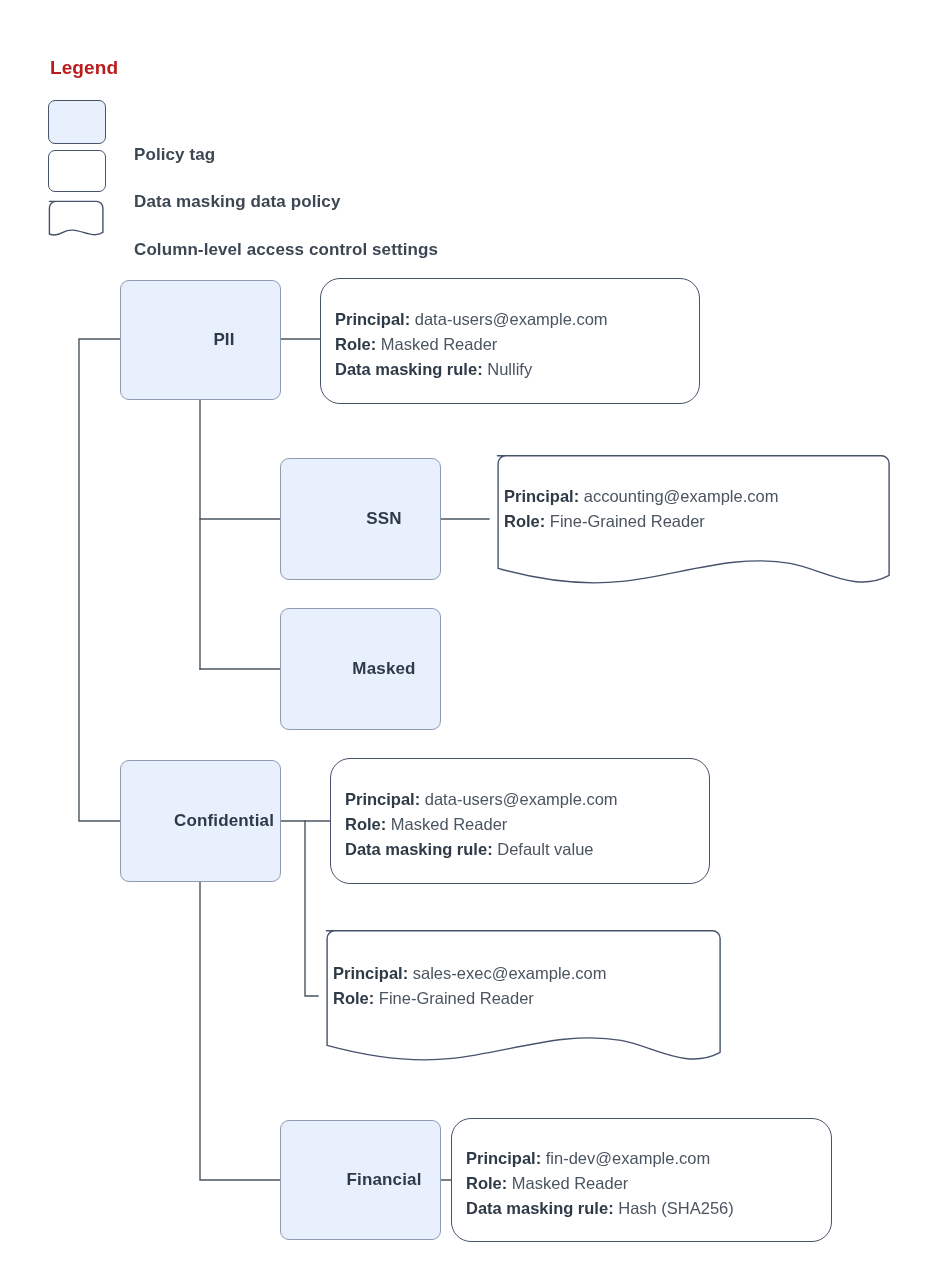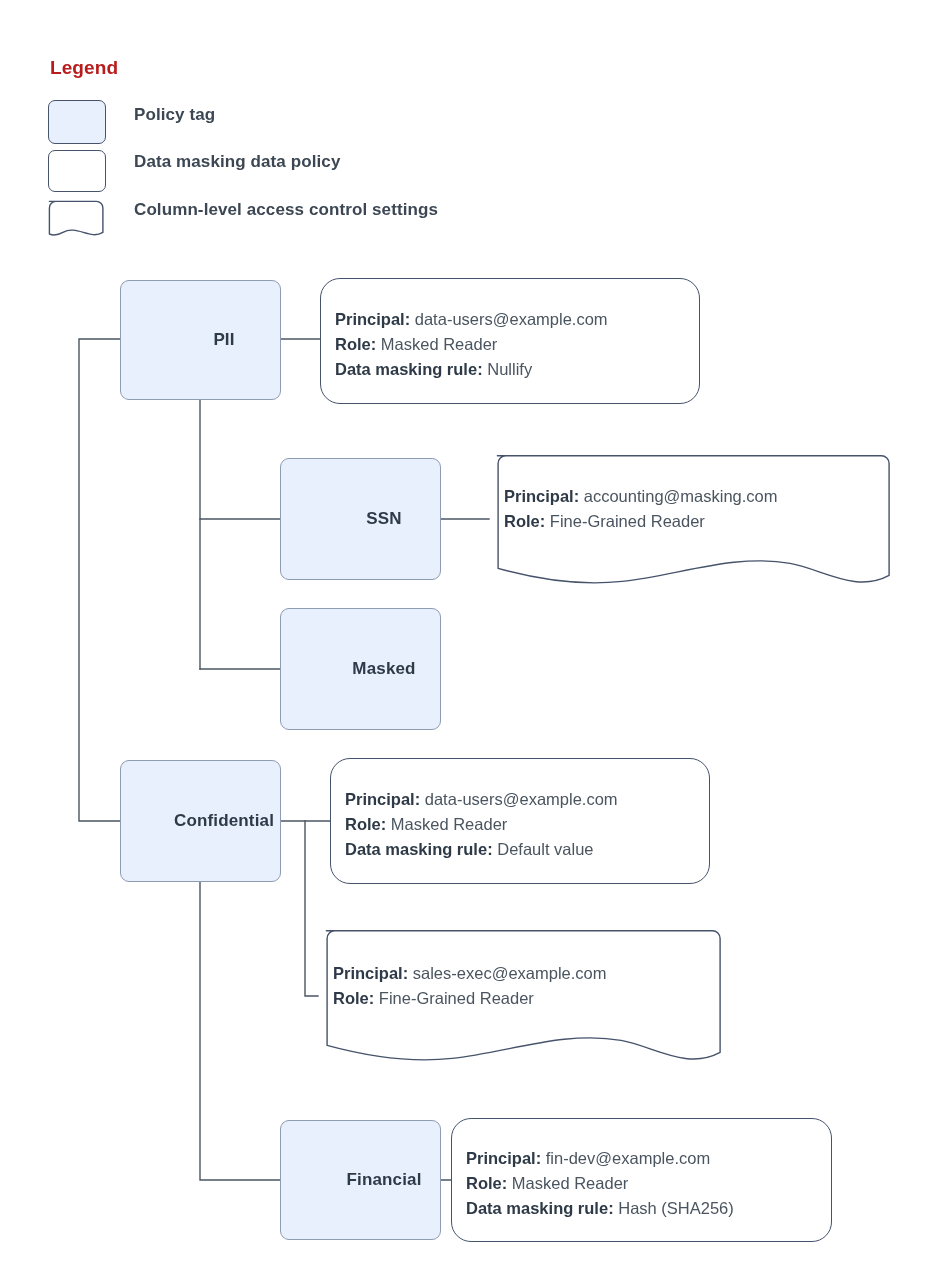--- a/index.html
+++ b/index.html
@@ -11,21 +11,21 @@
   #canvas{position:absolute;inset:0;width:930px;height:1280px;}
 
   
   #wires{position:absolute;left:0;top:0;width:930px;height:1280px;}
 
   
   .legend-title{
     position:absolute;left:50px;top:57px;
     font-size:19px;font-weight:bold;color:#b91c1c;letter-spacing:.1px;
   }
-  .legend-row{position:absolute;display:flex;align-items:center;}
+  .legend-row{position:absolute;display:flex;align-items:center;margin-top:40px;}
   .legend-label{
     font-size:17px;font-weight:bold;color:#3c4753;white-space:nowrap;
     letter-spacing:.1px;
   }
   .sw{position:absolute;}
   .sw-tag{
     left:48px;top:100px;width:56px;height:42px;
     background:#e8f0fe;border:1.4px solid #46536b;border-radius:7px;
   }
   .sw-policy{
@@ -149,21 +149,21 @@
     </div>
   </div>
 
   <div class="pbox p-ssn">
     <svg class="wavebox" viewBox="0 0 401 130" preserveAspectRatio="none">
       <path d="M8.4 0.7 h384 a7.7 7.7 0 0 1 7.7 7.7 v112
                c-33 18 -66 -6 -99 -12 -56 -10 -112 12 -168 18 -46 5 -92 -4 -124 -13
                v-105 a7.7 7.7 0 0 1 7.7 -7.7 z" fill="#ffffff" stroke="#46536b" stroke-width="1.4" stroke-linejoin="round"></path>
     </svg>
     <div class="ptext">
-      <span class="ln"><b>Principal:</b><span> accounting@masking.com</span></span>
+      <span class="ln"><b>Principal:</b><span> accounting@example.com</span></span>
       <span class="ln"><b>Role:</b><span> Fine-Grained Reader</span></span>
     </div>
   </div>
 
   <div class="pbox rect p-conf">
     <div class="ptext">
       <span class="ln"><b>Principal:</b><span> data-users@example.com</span></span>
       <span class="ln"><b>Role:</b><span> Masked Reader</span></span>
       <span class="ln"><b>Data masking rule:</b><span> Default value</span></span>
     </div>

